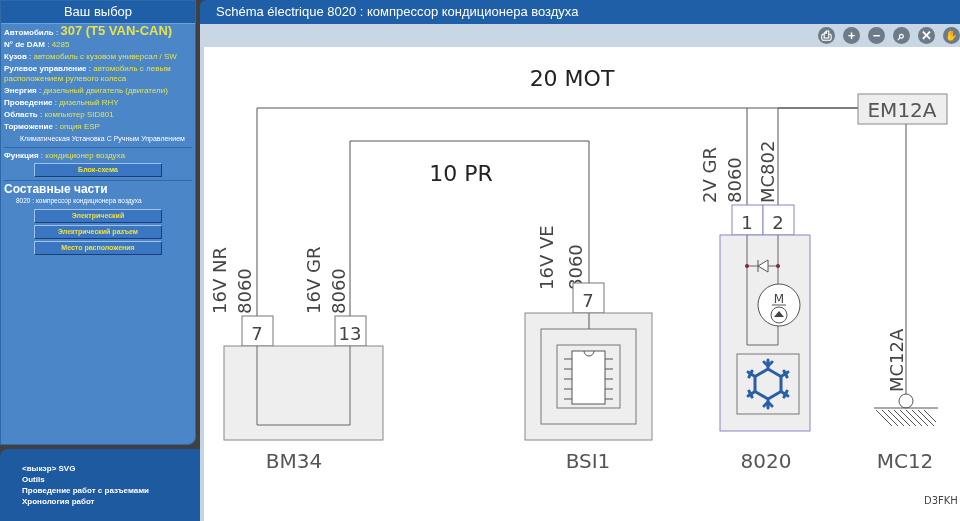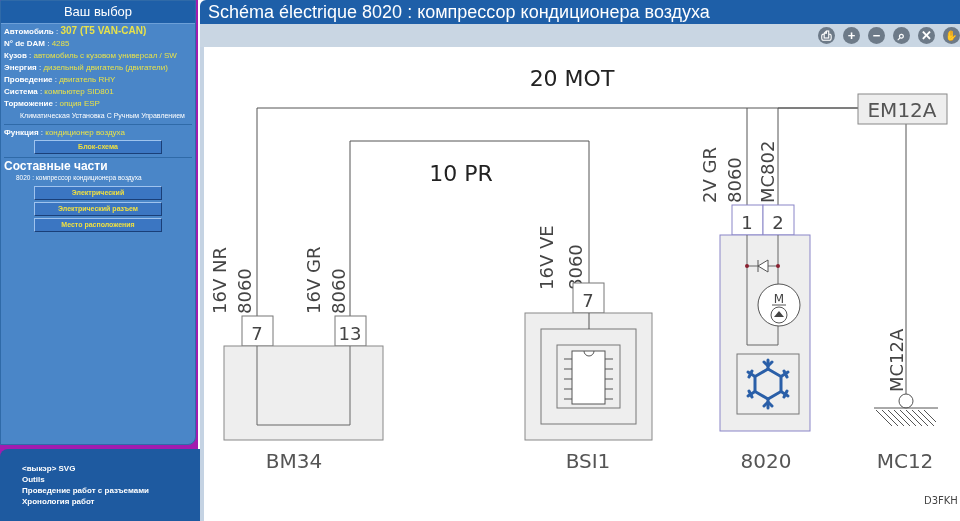--- a/index.html
+++ b/index.html
@@ -1,52 +1,53 @@
 <!DOCTYPE html>
 <html><head>
 <meta charset="utf-8">
 <style>
   html,body{margin:0;padding:0;}
   body{width:960px;height:521px;overflow:hidden;background:#ffffff;font-family:"Liberation Sans",sans-serif;position:relative;}
-  .sidebar{position:absolute;left:0;top:0;width:198px;height:521px;background:#a21caf;}
+  .sidebar{position:absolute;left:0;top:0;width:198px;height:521px;background:#404040;padding-left:17px;}
   .panel-top{position:absolute;left:0;top:0;width:196px;height:445px;background:#4a86c8;border:1px solid #2f6aa8;border-radius:0 0 8px 0;box-sizing:border-box;}
   .panel-title{height:22px;background:#1e5fa8;color:#fff;font-size:13px;text-align:center;line-height:22px;border-bottom:1px solid #6da0d8;}
   .info{padding:2px 3px 0 3px;font-size:8px;line-height:10px;color:#fff;}
   .info .row{margin-bottom:2px;}
   .info b{color:#fff;font-weight:bold;}
   .info .val{color:#e8e24a;}
-  .info .val.big{font-size:10px;font-weight:bold;}
+  .info .val.big{font-size:13px;font-weight:bold;}
   .info .plain{color:#fff;font-size:7px;}
   .sep{height:1px;background:#2f6aa8;margin:3px 0;}
   .blk-btn{display:block;margin:2px auto;width:126px;height:12px;background:#3b76c2;border:1px solid #1a3f78;border-top-color:#9fc3ee;border-left-color:#9fc3ee;color:#f0e040;font-size:7px;text-align:center;line-height:12px;font-weight:bold;cursor:pointer;}
   .sect-title{font-weight:bold;font-size:12px;color:#fff;margin:2px 0;}
   .comp-item{font-size:6.5px;color:#fff;margin-left:12px;margin-bottom:3px;}
   .panel-bottom{position:absolute;left:0;top:449px;width:220px;height:72px;background:#1e5aa0;border-radius:8px 8px 0 0;padding:14px 0 0 22px;box-sizing:border-box;}
   .panel-bottom .lnk{color:#fff;font-size:8px;font-weight:bold;line-height:11px;cursor:pointer;}
   .main{position:absolute;left:200px;top:0;width:760px;height:521px;}
-  .main-title{height:24px;background:#1e5fa8;color:#fff;font-size:18px;line-height:24px;padding-left:8px;border-radius:6px 0 0 0;}
+  .main-title{height:24px;background:#1e5fa8;color:#fff;font-size:13px;line-height:24px;padding-left:16px;border-radius:6px 0 0 0;}
   .toolbar{height:23px;background:#c9d6e3;position:relative;}
   .tools{position:absolute;right:0;top:3px;display:flex;gap:8px;}
   .tool{width:17px;height:17px;border-radius:50%;background:#6d7a88;color:#fff;font-size:13px;line-height:17px;text-align:center;font-weight:bold;cursor:pointer;}
   .canvas{position:absolute;left:0;top:47px;width:760px;height:482px;border-left:4px solid #c5d3e3;background:#fff;box-sizing:border-box;}
   svg text{font-family:"DejaVu Sans",sans-serif;}
 </style>
 </head>
 <body>
 
 <div class="sidebar">
   <div class="panel-top">
     <div class="panel-title">Ваш выбор</div>
     <div class="info">
       <div class="row"><b>Автомобиль</b> : <span class="val big">307 (T5 VAN-CAN)</span></div>
       <div class="row"><b>N° de DAM</b> : <span class="val">4285</span></div>
       <div class="row"><b>Кузов</b> : <span class="val">автомобиль с кузовом универсал / SW</span></div>
+      <div class="row"><b>Рулевое управление</b> : <span class="val">автомобиль с левым расположением рулевого колеса</span></div>
       <div class="row"><b>Энергия</b> : <span class="val">дизельный двигатель (двигатели)</span></div>
-      <div class="row"><b>Проведение</b> : <span class="val">двигатель RHY</span></div>
-      <div class="row"><b>Система</b> : <span class="val">компьютер SID801</span></div>
+      <div class="row"><b>Проведение</b> : <span class="val">дизельный RHY</span></div>
+      <div class="row"><b>Область</b> : <span class="val">компьютер SID801</span></div>
       <div class="row"><b>Торможение</b> : <span class="val">опция ESP</span></div>
       <div class="row plain" style="text-indent:16px;">Климатическая Установка С Ручным Управлением</div>
       <div class="sep"></div>
       <div class="row"><b>Функция</b> : <span class="val">кондиционер воздуха</span></div>
       <div class="blk-btn">Блок-схема</div>
       <div class="sep"></div>
       <div class="sect-title">Составные части</div>
       <div class="comp-item">8020 : компрессор кондиционера воздуха</div>
       <div class="blk-btn">Электрический</div>
       <div class="blk-btn">Электрический разъем</div>

